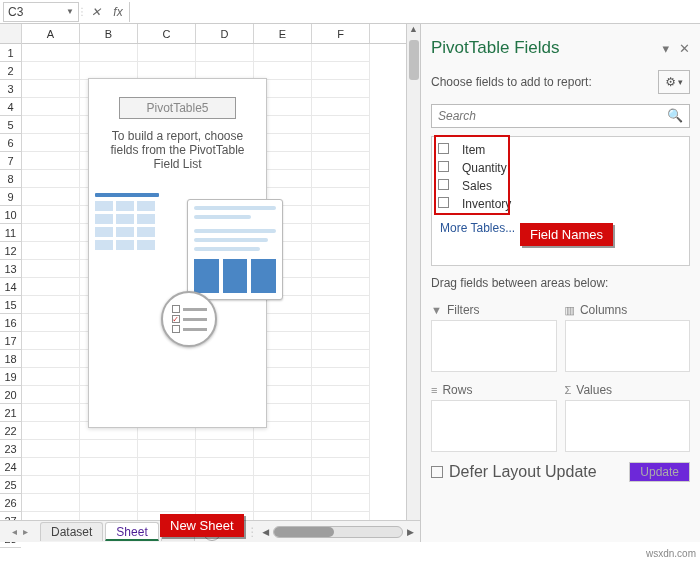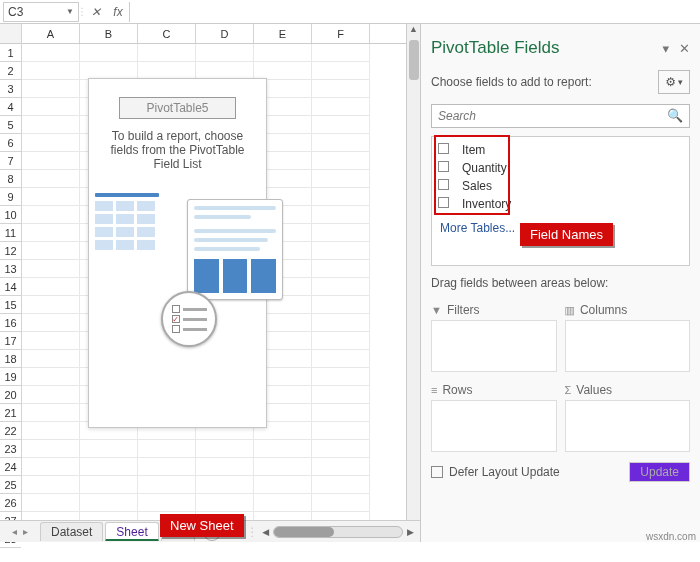--- a/index.html
+++ b/index.html
@@ -76,24 +76,24 @@
 .field-item { display:flex; align-items:flex-start; height:18px; gap:13px; font-size:12px; color:#333;}
 .field-item .cb { width:11px; height:11px; border:1px solid #888;}
 .more-tables { font-size:12px; color:#2a5699; padding:6px 2px; }
 .drag-hdr { font-size:12px; color:#555; padding:10px 0;}
 .areas { display:grid; grid-template-columns:1fr 1fr; gap:8px; }
 .area { }
 .area-lbl { font-size:12px; color:#666; display:flex; align-items:center; gap:5px; padding:3px 0;}
 .area-lbl .ic { font-size:11px; color:#888;}
 .area-box { border:1px solid #ddd; background:#fff; height:52px;}
 .panel-foot { display:flex; align-items:center; justify-content:space-between; padding:10px 0 12px; }
-.defer { display:flex; align-items:center; gap:6px; font-size:12px; color:#555;}
+.defer { display:flex; align-items:center; gap:6px; font-size:16px; color:#555;}
 .defer .cb { width:12px; height:12px; border:1px solid #888;}
 .update-btn { border:1px solid #ccc; background:#6d28d9; color:#aaa; padding:2px 10px; font-size:12px;}
-.watermark { position:absolute; right:4px; bottom:20px; font-size:10px; color:#888;}
+.watermark { position:absolute; right:4px; bottom:3px; font-size:10px; color:#888;}
 </style>
 </head>
 <body>
 
 <div class="fbar">
   <div class="name-box">
     <span>C3</span>
     <span class="dd">▼</span>
   </div>
   <div class="fb-sep">⋮</div>

